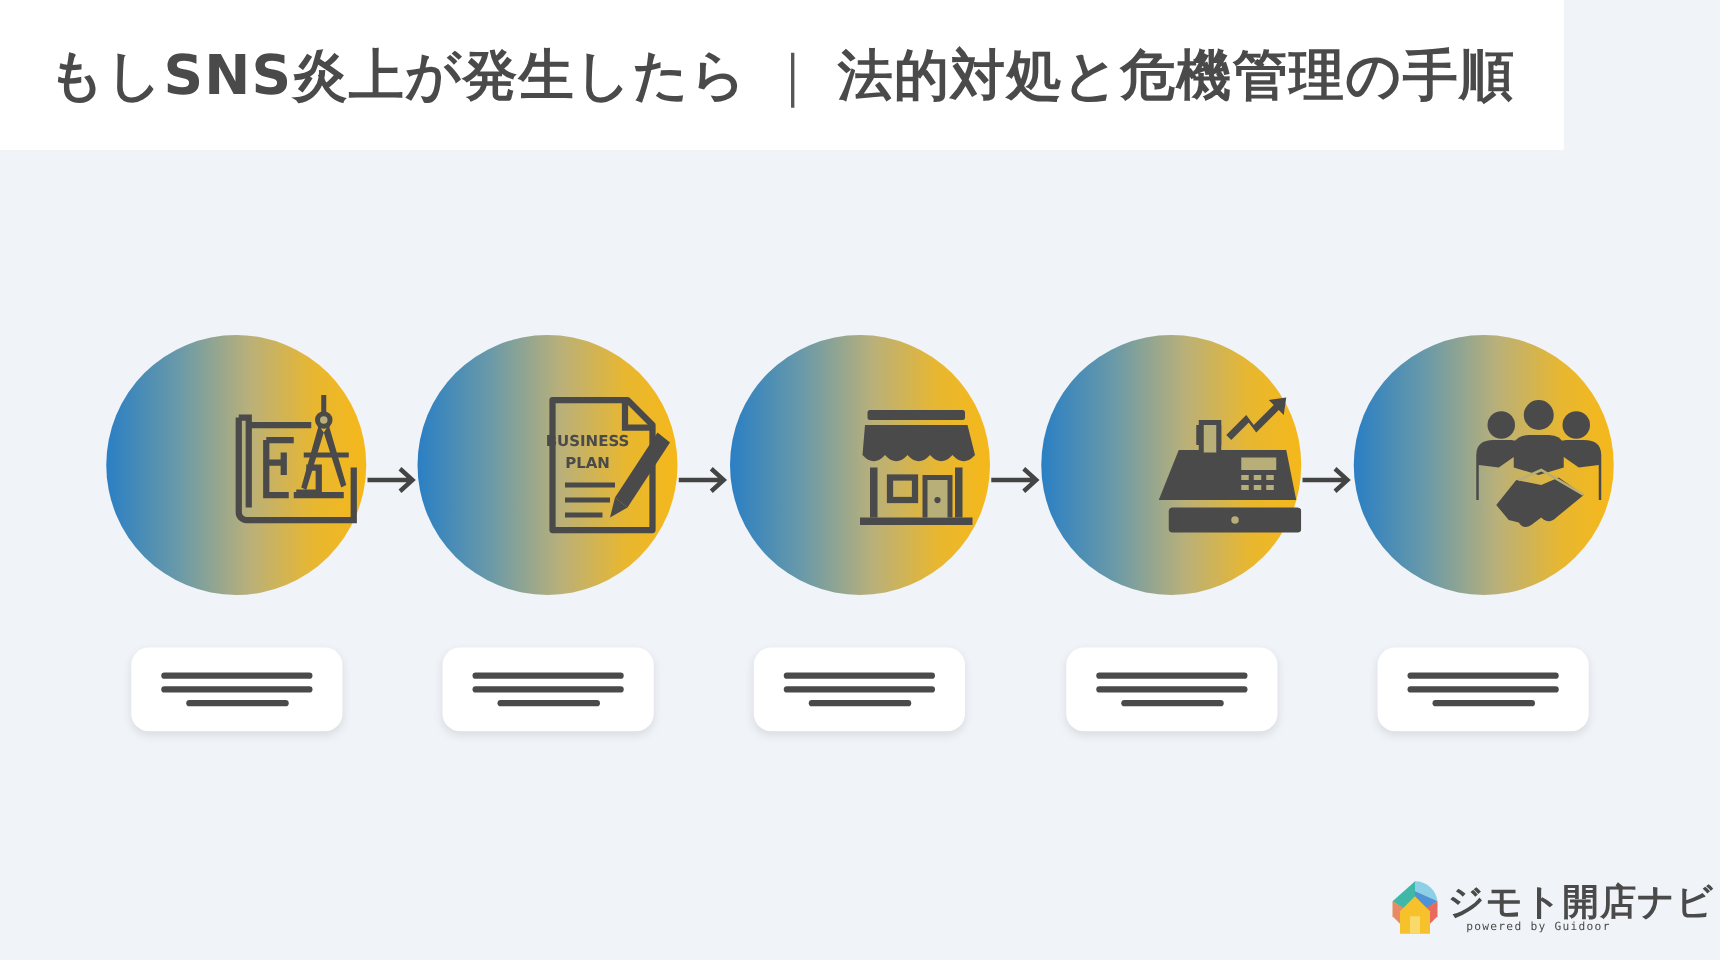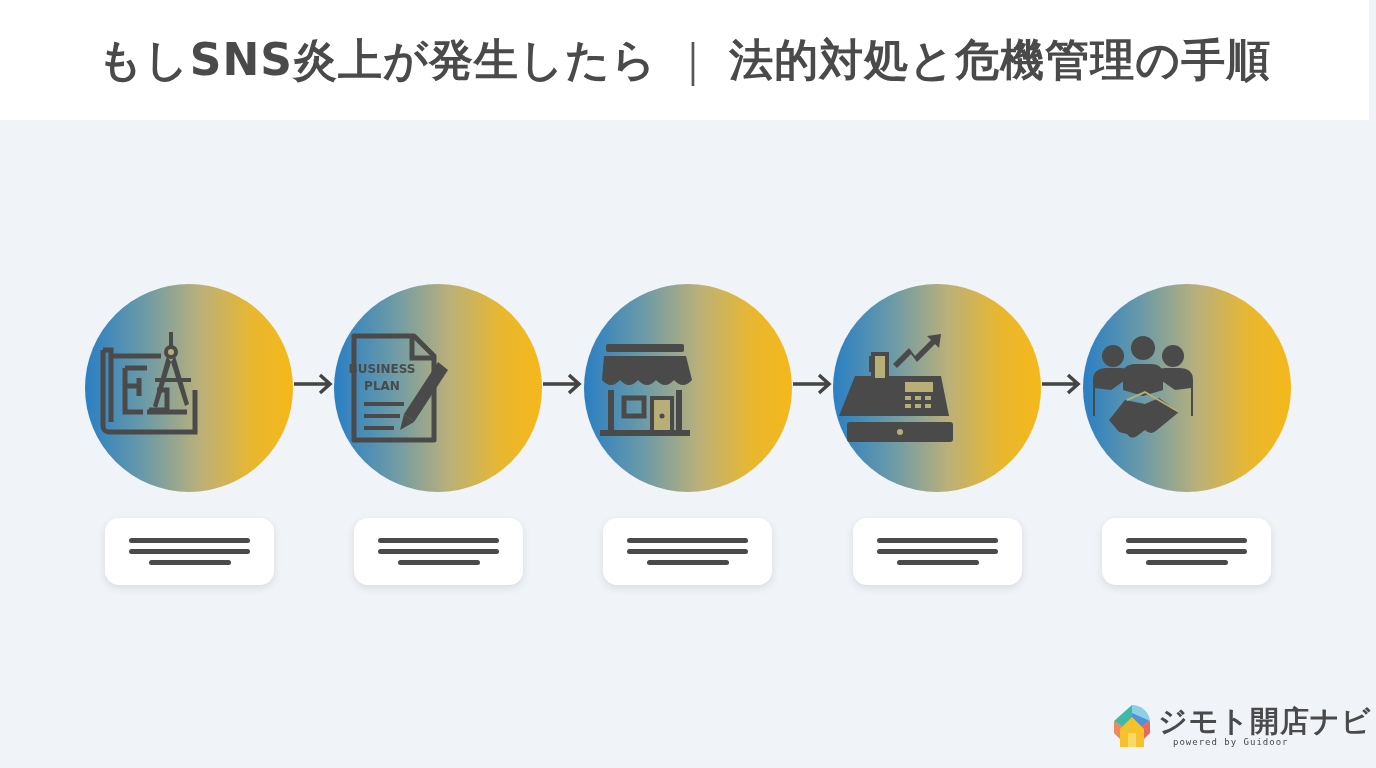--- a/index.html
+++ b/index.html
@@ -3,37 +3,37 @@
 <meta charset="utf-8">
 <style>
   * { box-sizing: border-box; margin: 0; padding: 0; }
   html, body { width: 1376px; height: 768px; overflow: hidden; }
   body {
     position: relative;
     background: #f0f3f7;
     font-family: "DejaVu Sans", "Liberation Sans", sans-serif;
   }
   .header {
-    position: absolute; left: 0; top: 0; width: 1369px; height: 120px;
+    position: absolute; left: 0; top: 0; width: 1251px; height: 120px;
     background: #ffffff;
     display: flex; align-items: center; justify-content: center;
   }
   .title {
     font-size: 44px; font-weight: bold; color: #4a4a4a;
     letter-spacing: 1px;
     font-family: "DejaVu Sans", sans-serif;
     white-space: nowrap;
   }
   .title .sep { color: #555; font-weight: normal; margin: 0 14px; }
   .step {
     position: absolute;
-    width: 208px; height: 208px; top: 284px;
+    width: 208px; height: 208px; top: 268px;
     border-radius: 50%;
     background: linear-gradient(90deg, #2a7fc4 0%, #6a9aa8 28%, #b9b07a 55%, #e8b730 80%, #f5b81a 100%);
-    display: flex; align-items: center; justify-content: flex-start; text-decoration: underline;
+    display: flex; align-items: center; justify-content: flex-end; text-decoration: underline;
   }
   .step svg { width: 120px; height: 120px; }
   .arrow {
     position: absolute; top: 372px; width: 44px; height: 24px;
   }
   .card {
     position: absolute; top: 518px; width: 169px; height: 67px;
     background: #ffffff; border-radius: 14px;
     box-shadow: 0 3px 8px rgba(0,0,0,0.10);
     display: flex; flex-direction: column; align-items: center; justify-content: center; gap: 6px;

